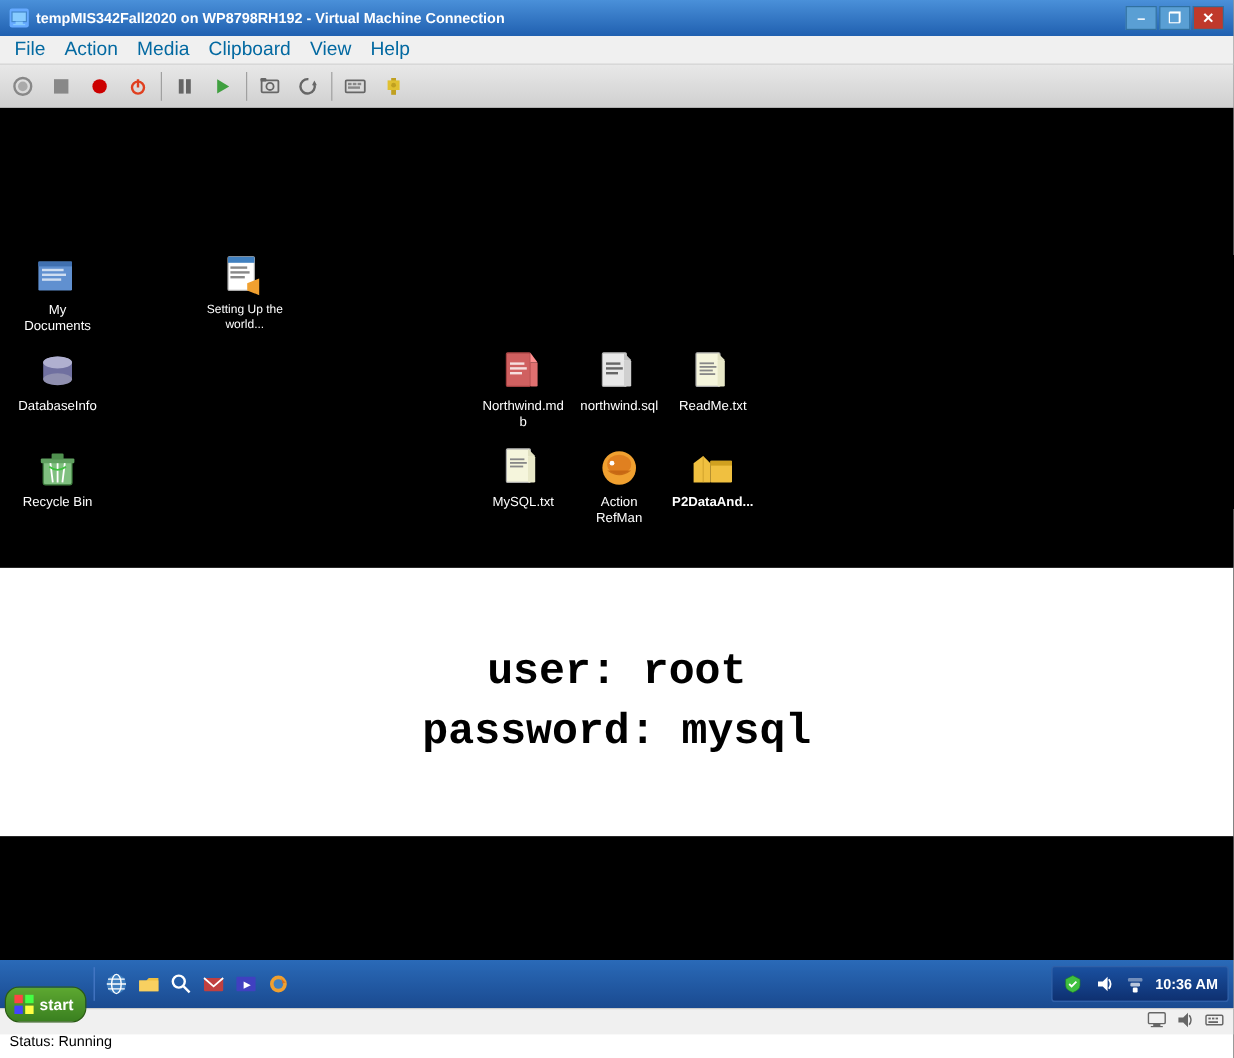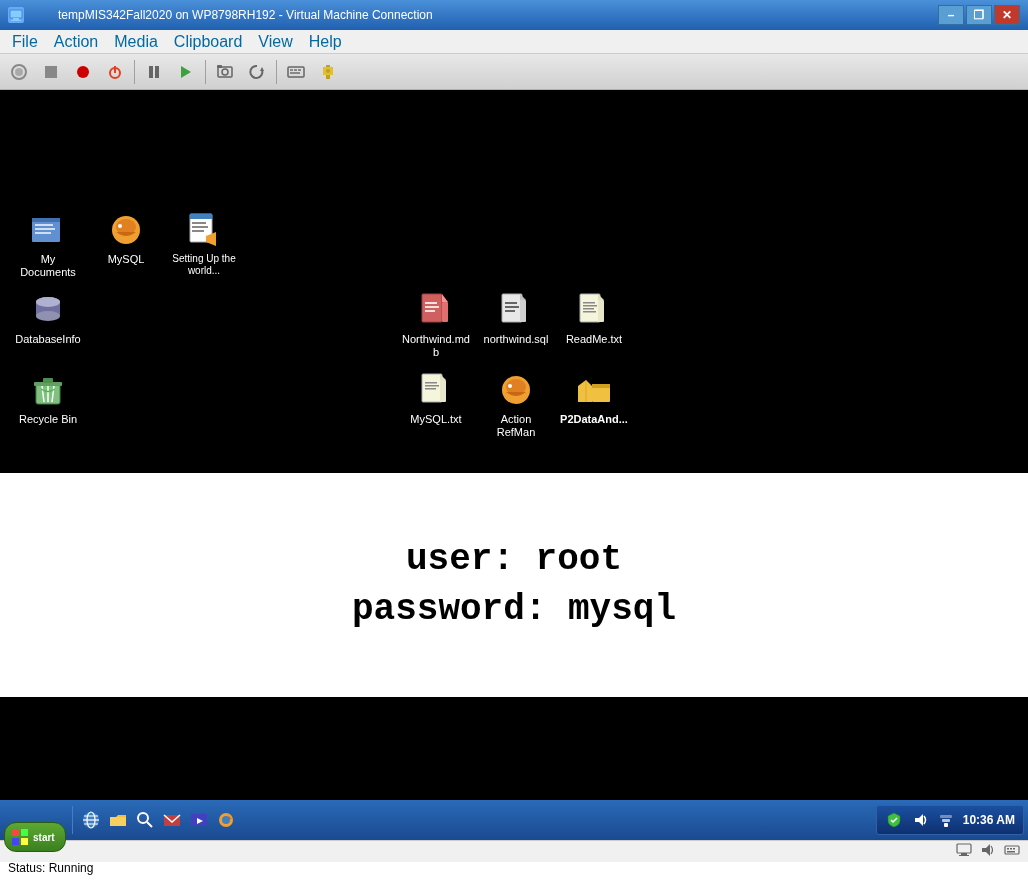--- a/index.html
+++ b/index.html
@@ -24,22 +24,21 @@
     #title-bar-icon {
       width: 16px;
       height: 16px;
       background: #6af;
       border-radius: 2px;
       display: flex; align-items: center; justify-content: center;
     }
     #title-text {
       color: white;
       font-size: 12px;
-      font-weight: normal;
-      margin-left: 28px;
+      font-weight: bold;
     }
     #title-bar-buttons {
       display: flex;
       gap: 2px;
     }
     .title-btn {
       width: 26px;
       height: 20px;
       background: #5a9fd4;
       border: 1px solid #3070a0;
@@ -176,21 +175,21 @@
       align-items: center;
       padding: 0 4px;
       gap: 4px;
     }
     #start-button {
       height: 30px;
       background: linear-gradient(to bottom, #5da831, #3a8020);
       border: 1px solid #2a5a15;
       border-radius: 12px;
       color: white;
-      font-size: 10px;
+      font-size: 13px;
       font-weight: bold;
       padding: 0 10px 0 6px;
       cursor: pointer;
       display: flex;
       align-items: center;
       gap: 4px;
       margin-top: 34px;
     }
     .start-logo {
       width: 18px;
@@ -371,31 +370,20 @@
           <rect x="2" y="6" width="28" height="24" rx="1" fill="#6090d0"></rect>
           <rect x="2" y="6" width="28" height="4" fill="#4070b0"></rect>
           <rect x="5" y="12" width="18" height="2" fill="white" opacity="0.7"></rect>
           <rect x="5" y="16" width="20" height="2" fill="white" opacity="0.7"></rect>
           <rect x="5" y="20" width="16" height="2" fill="white" opacity="0.7"></rect>
         </svg>
       </div>
       <div class="icon-label">My Documents</div>
     </div>
 
-    <div class="desktop-icon" style="top:85px; left:90px;">
-      <div class="icon-img">
-        <svg width="36" height="36" viewBox="0 0 36 36">
-          <ellipse cx="18" cy="18" rx="14" ry="14" fill="#f0a030"></ellipse>
-          <ellipse cx="18" cy="15" rx="10" ry="8" fill="#e08020"></ellipse>
-          <path d="M8 20 Q18 28 28 20" fill="#c06010" opacity="0.8"></path>
-          <circle cx="12" cy="14" r="2" fill="white"></circle>
-        </svg>
-      </div>
-      <div class="icon-label">MySQL</div>
-    </div>
 
     <div class="desktop-icon" style="top:85px; left:168px;">
       <div class="icon-img">
         <svg width="36" height="36" viewBox="0 0 36 36">
           <rect x="4" y="2" width="22" height="28" rx="1" fill="white" stroke="#aaa" stroke-width="1"></rect>
           <rect x="4" y="2" width="22" height="5" fill="#4080c0"></rect>
           <rect x="6" y="10" width="14" height="2" fill="#888"></rect>
           <rect x="6" y="14" width="16" height="2" fill="#888"></rect>
           <rect x="6" y="18" width="12" height="2" fill="#888"></rect>
           <polygon points="20,24 30,20 30,34 20,30" fill="#f0a030"></polygon>

